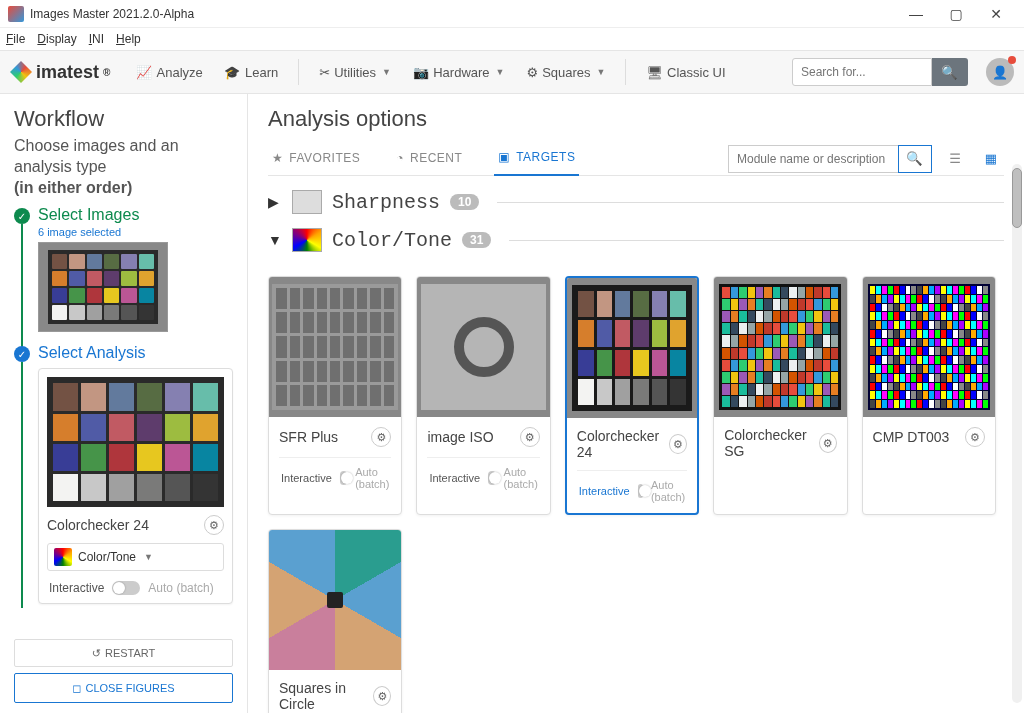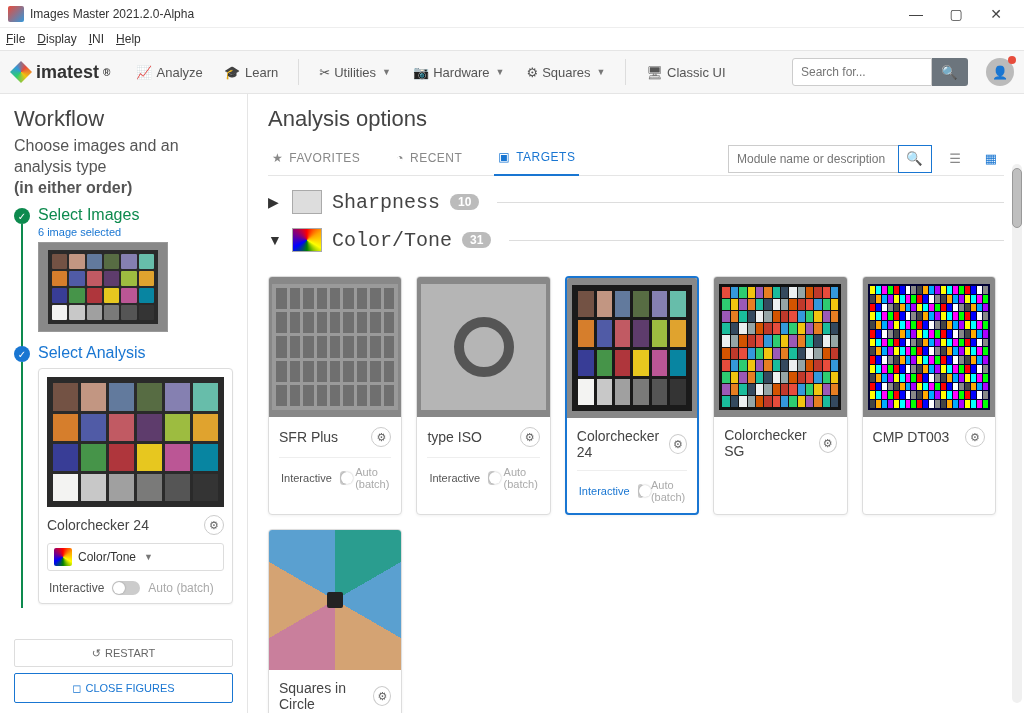--- a/index.html
+++ b/index.html
@@ -390,21 +390,21 @@
         </div>
       </div>
       <div class="card">
         <div class="card-img">
             <div class="esfr">
               <div class="ring"></div>
             </div>
           </div>
         <div class="card-body">
           <div class="card-title-row">
-              <span>type ISO</span>
+              <span>image ISO</span>
               <span class="gear">⚙</span>
             </div>
           <div class="toggle-row">
               <span>Interactive</span>
               <div class="toggle"></div>
               <span class="muted">Auto (batch)</span>
             </div>
         </div>
       </div>
       <div class="card selected">

